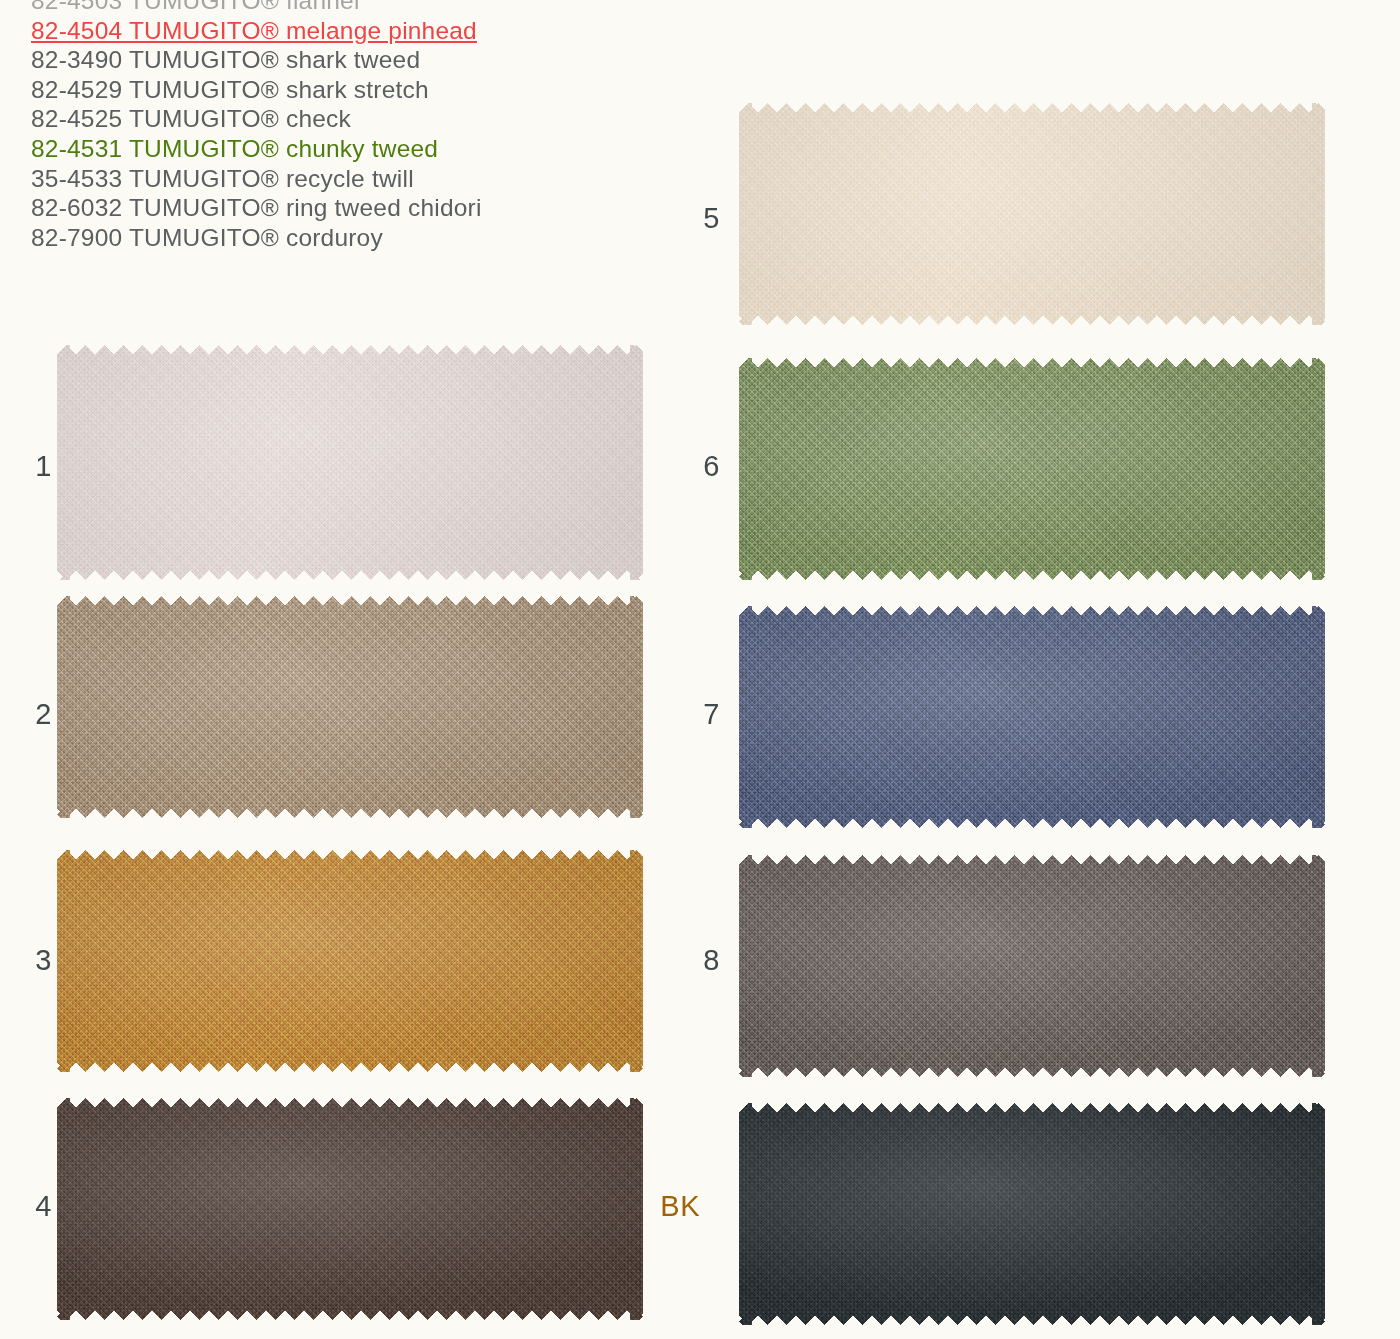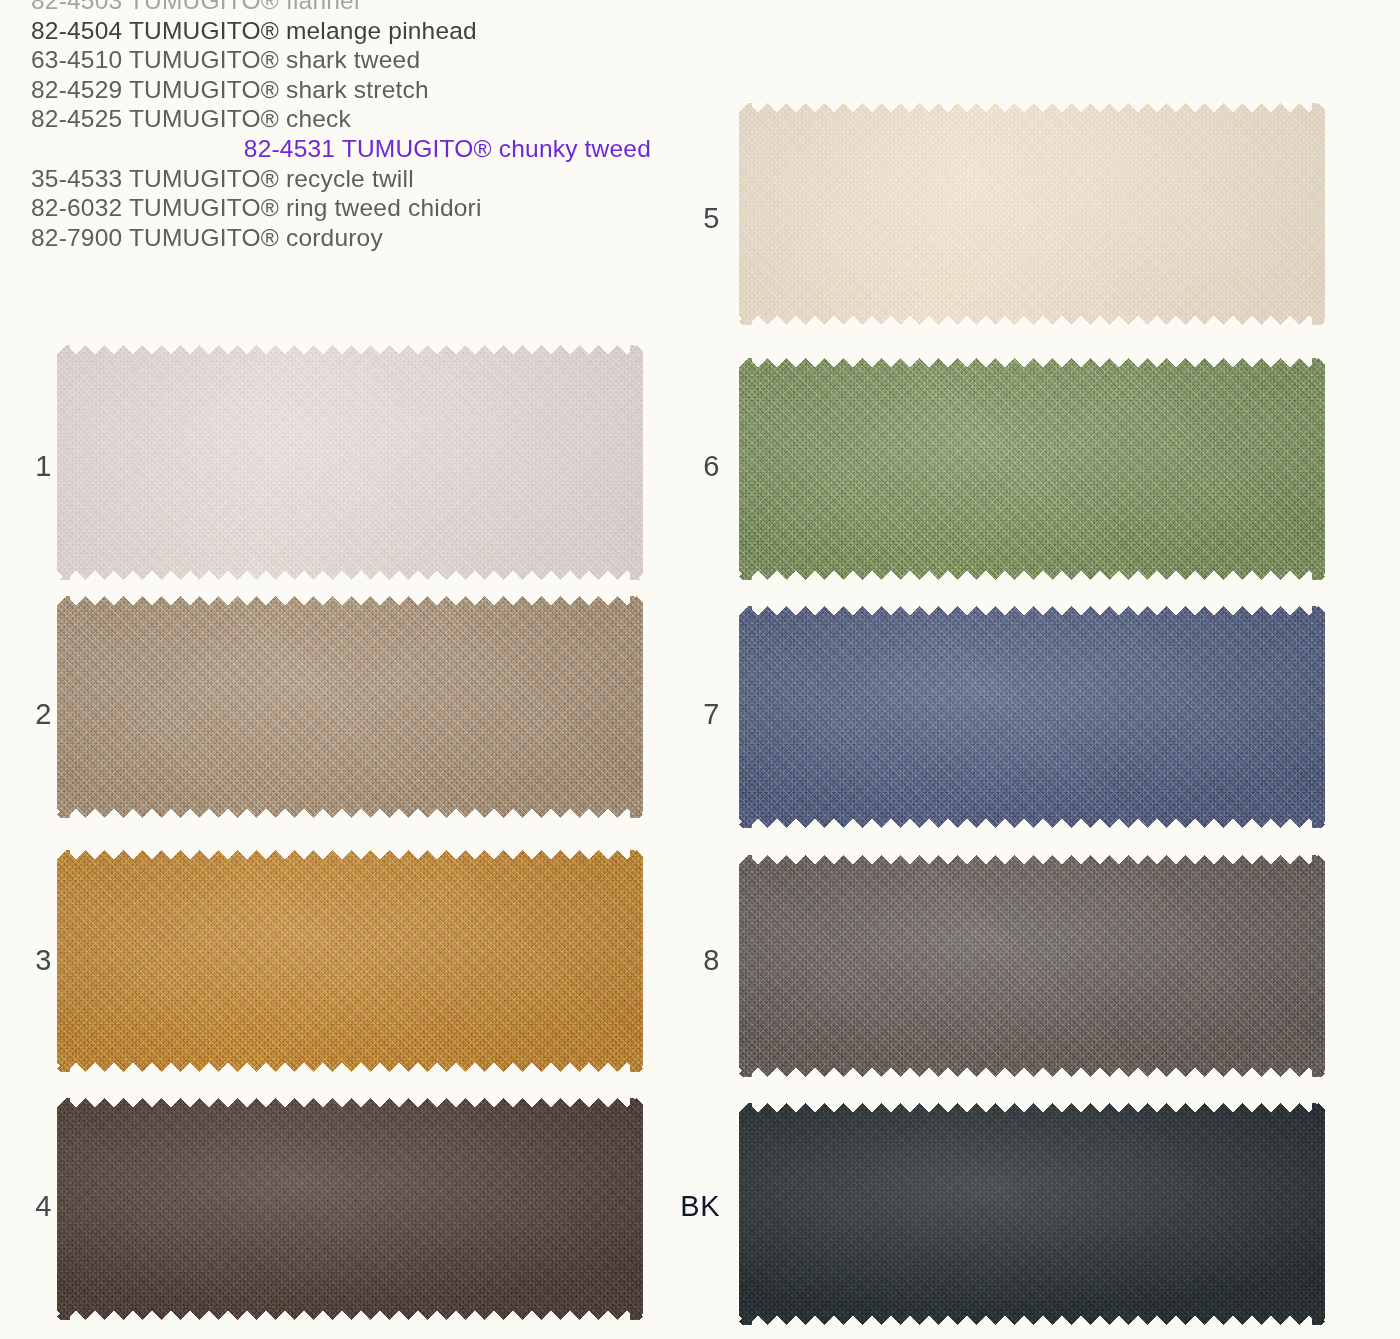--- a/index.html
+++ b/index.html
@@ -123,25 +123,25 @@
     border-radius: 3px;
   }
 </style>
 </head>
 <body>
 
 <div id="card" style="background: rgb(252, 250, 245);">
 
   <div id="code-list">
     <div class="code-line clipped" style="color: rgb(90, 96, 95);">82-4503 TUMUGITO® flannel</div>
-    <div class="code-line" style="color: #404040;">82-4504 TUMUGITO® melange pinhead</div>
-    <div class="code-line" style="color: rgb(90, 96, 95);">63-4510 TUMUGITO® shark tweed</div>
+    <div class="code-line" style="color: #ef4444; text-decoration: underline;">82-4504 TUMUGITO® melange pinhead</div>
+    <div class="code-line" style="color: rgb(90, 96, 95);">82-3490 TUMUGITO® shark tweed</div>
     <div class="code-line" style="color: rgb(90, 96, 95);">82-4529 TUMUGITO® shark stretch</div>
     <div class="code-line" style="color: rgb(90, 96, 95);">82-4525 TUMUGITO® check</div>
-    <div class="code-line" style="color: #6d28d9; text-align: right;">82-4531 TUMUGITO® chunky tweed</div>
+    <div class="code-line" style="color: #4d7c0f;">82-4531 TUMUGITO® chunky tweed</div>
     <div class="code-line" style="color: rgb(90, 96, 95);">35-4533 TUMUGITO® recycle twill</div>
     <div class="code-line" style="color: rgb(90, 96, 95);">82-6032 TUMUGITO® ring tweed chidori</div>
     <div class="code-line" style="color: rgb(90, 96, 95);">82-7900 TUMUGITO® corduroy</div>
   </div>
 
   <div class="swatch-cell">
     <div class="swatch-label" style="left: 8px; top: 450px; width: 44px; color: rgb(64, 74, 76);">1</div>
     <div class="swatch" style="left:57px; top:345px; width:586px; height:235px;">
       <div class="fab" style="background:#e3d8d4;">
         <div class="weave"></div>
@@ -222,21 +222,21 @@
     <div class="swatch" style="left:739px; top:855px; width:586px; height:222px;">
       <div class="fab" style="background:#675f5a;">
         <div class="weave"></div>
         <div class="weave2"></div>
         <div class="sheen"></div>
       </div>
     </div>
   </div>
 
   <div class="swatch-cell">
-    <div class="swatch-label" style="left: 656px; top: 1190px; width: 64px; color: #0f172a;">BK</div>
+    <div class="swatch-label" style="left: 636px; top: 1190px; width: 64px; color: #a16207;">BK</div>
     <div class="swatch" style="left:739px; top:1103px; width:586px; height:222px;">
       <div class="fab" style="background:#2a3134;">
         <div class="weave"></div>
         <div class="weave2"></div>
         <div class="sheen"></div>
       </div>
     </div>
   </div>
 
 </div>

